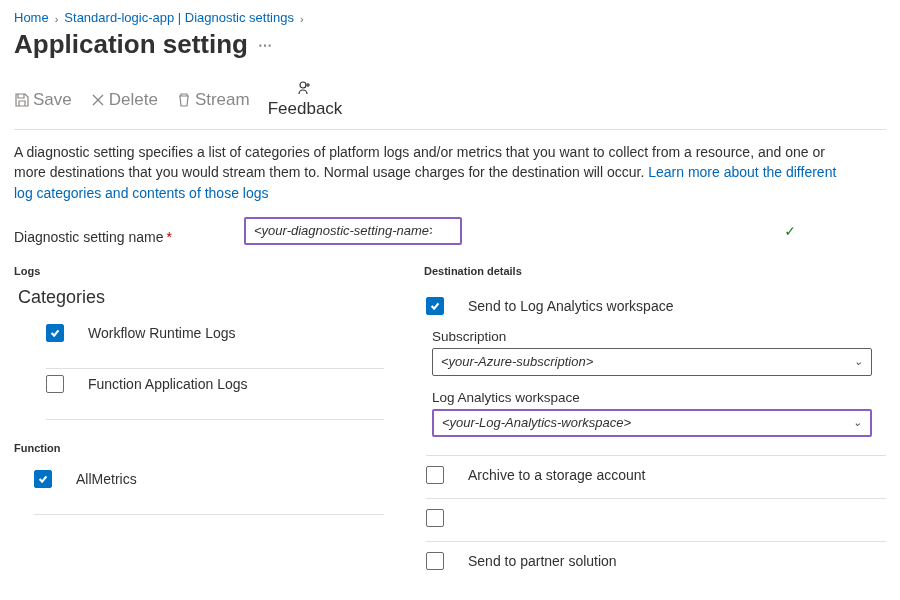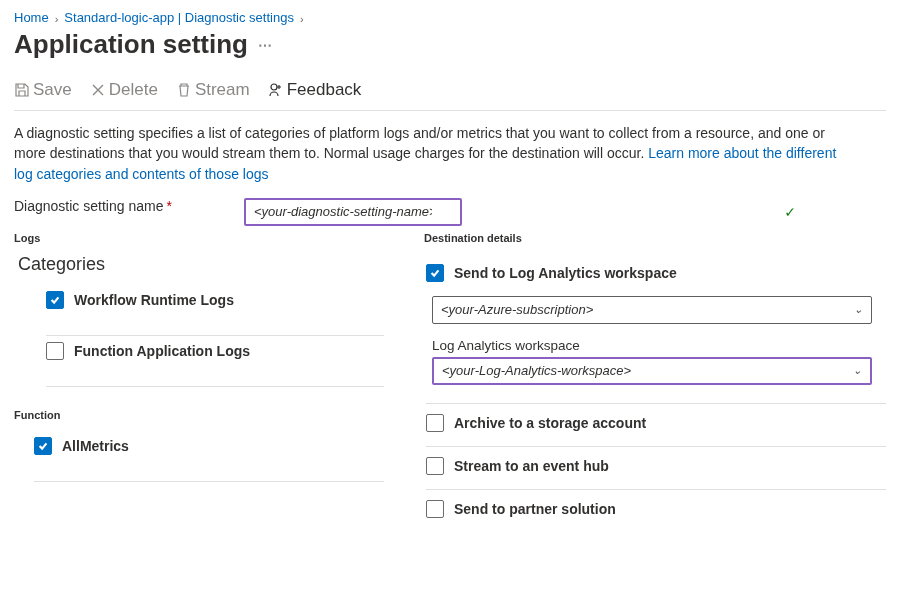--- a/index.html
+++ b/index.html
@@ -17,36 +17,36 @@
     font-family:"Segoe UI",Arial,sans-serif;color:var(--text);}
   body{padding:10px 14px 0 14px;}
   a{color:var(--link);text-decoration:none;}
   .breadcrumb{font-size:13px;color:var(--link);display:flex;align-items:flex-end;gap:6px;margin-bottom:4px;}
   .breadcrumb .chev{color:#666;font-size:11px;}
   h1.page-title{font-size:26px;font-weight:600;margin:4px 0 18px 0;display:flex;align-items:center;gap:10px;}
   .ellipsis{color:#888;font-size:14px;letter-spacing:1px;}
   .toolbar{display:flex;align-items:center;gap:18px;border-bottom:1px solid var(--divider);
     padding:2px 0 10px 0;margin-bottom:12px;}
   .tb-btn{display:flex;align-items:center;gap:3px;font-size:17px;color:#8a8886;cursor:pointer;}
-  .tb-btn.active{color:var(--text);}
+  .tb-btn.active{color:var(--text);flex-direction:column;}
   .tb-icon{width:16px;height:16px;display:inline-block;}
   .desc{font-size:14px;line-height:1.45;max-width:840px;margin-bottom:14px;}
-  .form-row{display:flex;align-items:flex-start;margin-bottom:4px;}
+  .form-row{display:flex;align-items:flex-end;margin-bottom:18px;}
   .form-row .lbl{width:230px;font-size:14px;}
   .req{color:#a80000;margin-left:3px;}
   .text-input{flex:1;max-width:560px;height:28px;border:2px solid var(--purple);
     border-radius:2px;padding:0 28px 0 8px;font-size:13px;font-style:italic;color:var(--text);position:relative;}
   .input-wrap{flex:1;max-width:560px;position:relative;}
   .input-wrap .ok{position:absolute;right:8px;top:50%;transform:translateY(-50%);color:var(--green);font-size:14px;}
   .cols{display:flex;gap:40px;}
   .col-left{width:370px;}
   .col-right{flex:1;}
   .section-h{font-size:11px;font-weight:600;margin:2px 0 10px 0;}
   .sub-h{font-size:18px;font-weight:400;margin:4px 0 10px 4px;color:var(--text);}
-  .chk-row{display:flex;align-items:center;gap:10px;font-size:14px;margin-bottom:12px;font-weight:bold;}
+  .chk-row{display:flex;align-items:center;gap:24px;font-size:14px;margin-bottom:12px;}
   .chk-indent{margin-left:32px;border-bottom:1px solid var(--divider);padding:6px 0 14px 0;}
   .chk-indent:last-child{border-bottom:none;}
   .metric-block{margin-left:20px;border-bottom:1px solid var(--divider);padding:6px 0 14px 0;}
   .chk{width:18px;height:18px;border:1px solid #6b6b6b;border-radius:2px;display:inline-flex;
     align-items:center;justify-content:center;flex-shrink:0;}
   .chk.checked{background:var(--blue-check);border-color:var(--blue-check);}
   .chk.checked svg{display:block;}
   .chk svg{display:none;width:12px;height:12px;stroke:#fff;stroke-width:2.5;fill:none;}
   .dest-group{margin-left:2px;}
   .dest-item{border-bottom:1px solid var(--divider);padding:10px 0 14px 0;}
@@ -164,20 +164,21 @@
         <div class="chk-row">
           <span class="chk checked">
             <svg viewBox="0 0 14 14">
                 <path d="M3 7l3 3 5-6"></path>
               </svg>
           </span>
           <span>Send to Log Analytics workspace</span>
         </div>
 
         <div class="sub-field">
+          <div class="flabel">Subscription</div>
           <div class="dropdown">
             <span>&lt;your-Azure-subscription&gt;</span>
             <span class="caret">⌄</span>
           </div>
         </div>
         <div class="sub-field">
           <div class="flabel">Log Analytics workspace</div>
           <div class="dropdown purple">
             <span>&lt;your-Log-Analytics-workspace&gt;</span>
             <span class="caret">⌄</span>
@@ -192,21 +193,20 @@
           </span>
           <span>Archive to a storage account</span>
         </div>
       </div>
 
       <div class="dest-item">
         <div class="chk-row">
           <span class="chk">
             
           </span>
-          <span>Stream to an event hub</span>
         </div>
       </div>
 
       <div class="dest-item" style="border-bottom:none;text-align:right;">
         <div class="chk-row">
           <span class="chk">
             
           </span>
           <span>Send to partner solution</span>
         </div>

